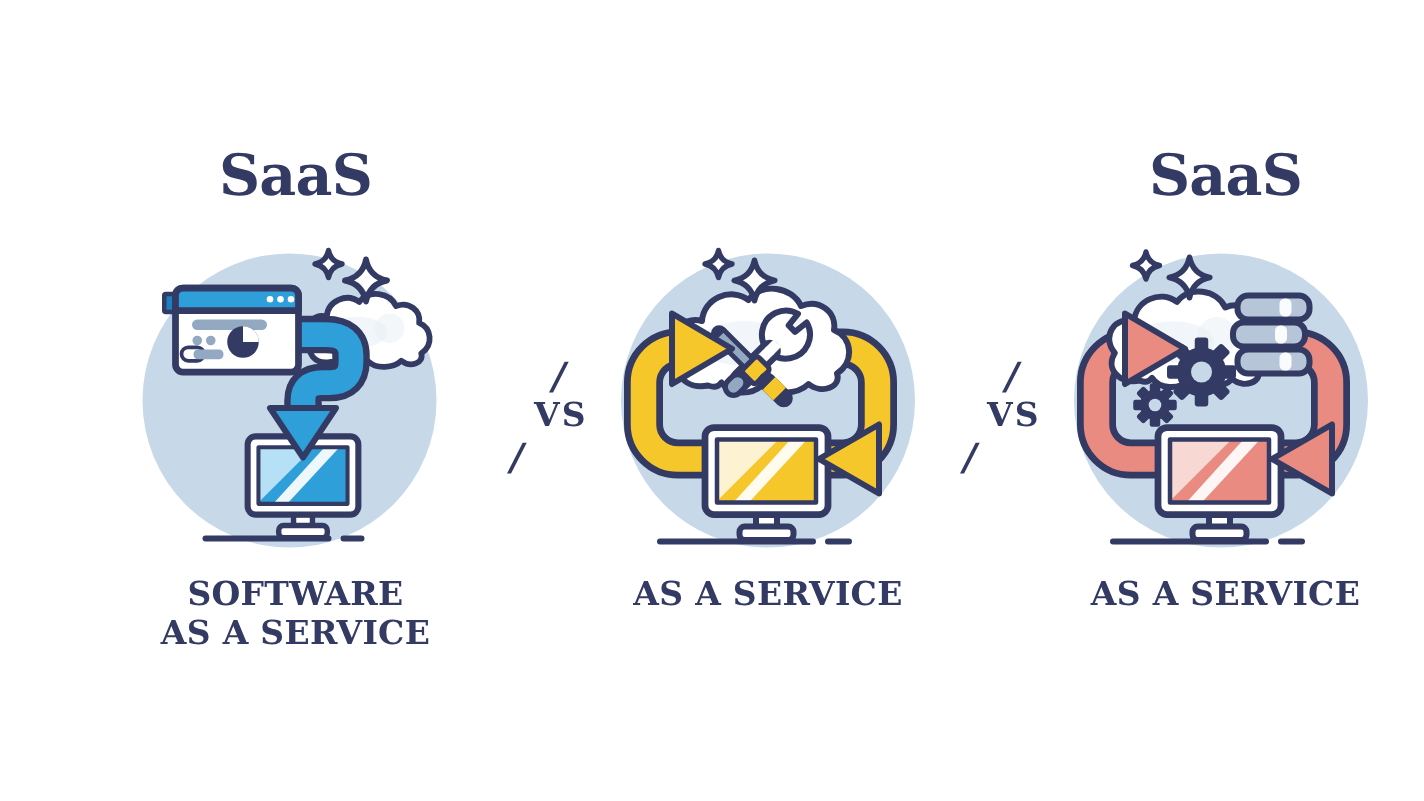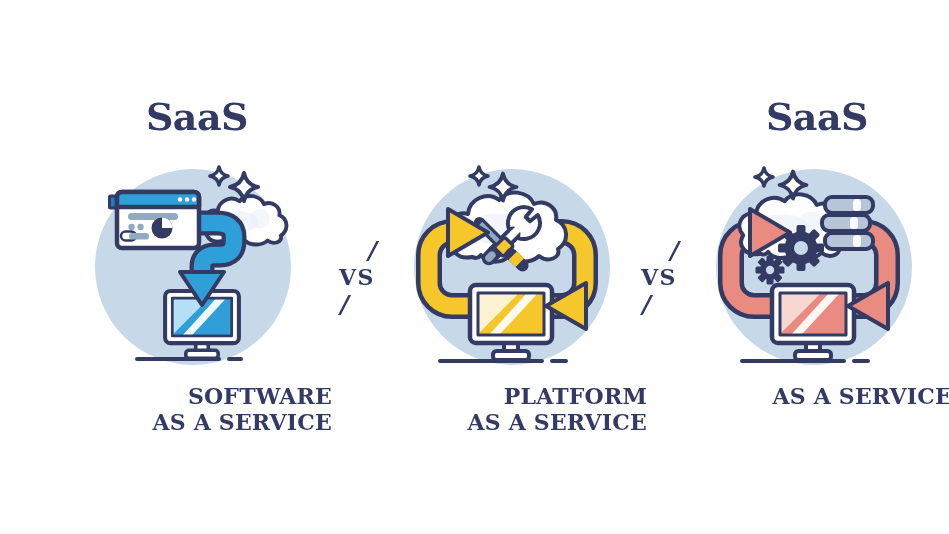--- a/index.html
+++ b/index.html
@@ -31,28 +31,28 @@
   .col-iaas{left:650px;}
   .panel-title{
     position:absolute;top:94px;left:0;width:100%;text-align:center;
     font-size:38px;font-weight:bold;letter-spacing:-0.5px;
   }
   .illus{position:absolute;top:157px;width:220px;height:220px;}
   .illus-saas{left:21px;}
   .illus-paas{left:25px;}
   .illus-iaas{left:22px;}
   .panel-label{
-    position:absolute;top:383px;left:0;width:100%;text-align:right;
+    position:absolute;top:383px;left:0;width:100%;text-align:center;
     font-size:22px;font-weight:bold;line-height:26px;letter-spacing:0.2px;
   }
   .vs-box{position:absolute;top:238px;width:60px;height:84px;font-weight:bold;}
   .vs-box-1{left:304px;}
   .vs-box-2{left:606px;}
   .vs-slash-top{position:absolute;left:32px;top:-2px;font-size:25px;font-style:italic;}
-  .vs-text{position:absolute;left:3px;top:26px;font-size:22px;letter-spacing:1.5px;}
+  .vs-text{position:absolute;left:20px;top:26px;font-size:22px;letter-spacing:1.5px;}
   .vs-slash-bottom{position:absolute;left:4px;top:52px;font-size:25px;font-style:italic;}
 
   
   .nv{stroke:var(--c-outline_navy);stroke-linejoin:round;stroke-linecap:round;}
   .ah{fill:var(--accent);stroke:var(--c-outline_navy);stroke-width:4;stroke-linejoin:round;}
   .defs-holder{position:absolute;width:0;height:0;overflow:hidden;}
 </style>
 </head>
 <body>
 
@@ -156,21 +156,20 @@
       <g>
         <use href="#monitor" transform="translate(109,157)"></use>
       </g>
       <path d="M38 204 H140 M150 204 H164" fill="none" class="nv" stroke-width="4"></path>
       <use href="#arrL" class="ah"></use>
       <use href="#arrR" class="ah"></use>
       <use href="#spark" transform="translate(77,19) scale(0.9)" fill="#fff" style="stroke:var(--c-outline_navy)" stroke-width="4" stroke-linejoin="round"></use>
       <use href="#spark" transform="translate(101,30) scale(1.35)" fill="#fff" style="stroke:var(--c-outline_navy)" stroke-width="2.8" stroke-linejoin="round"></use>
     </svg>
     <div class="panel-label">
-      <div>PLATFORM</div>
       <div>AS A SERVICE</div>
     </div>
   </div>
 
   <div class="vs-box vs-box-2">
     <span class="vs-slash-top">/</span>
     <span class="vs-text">VS</span>
     <span class="vs-slash-bottom">/</span>
   </div>
 

